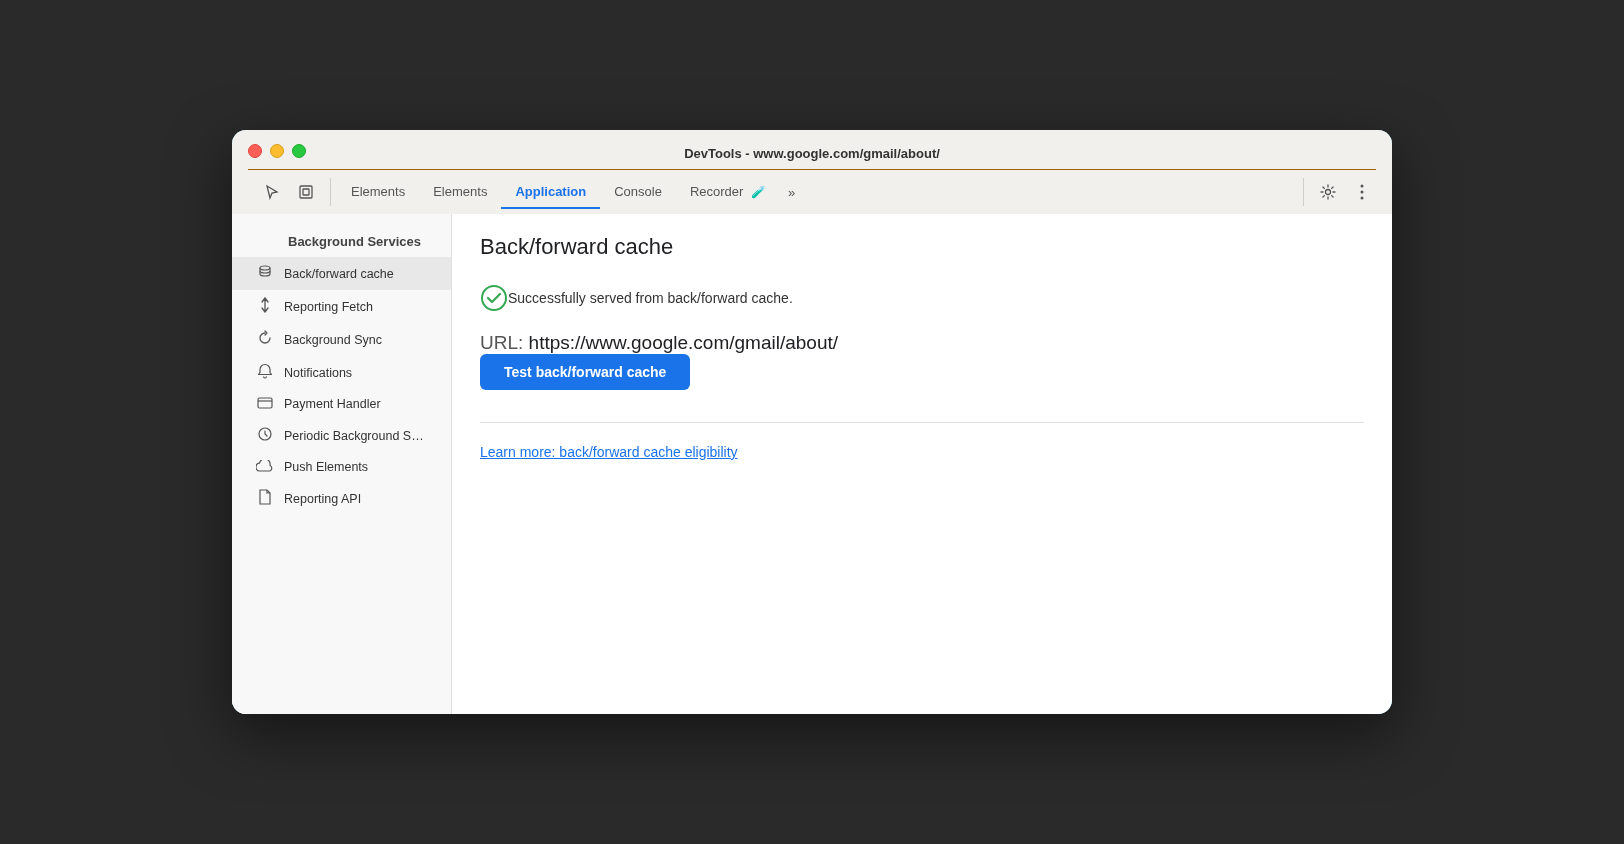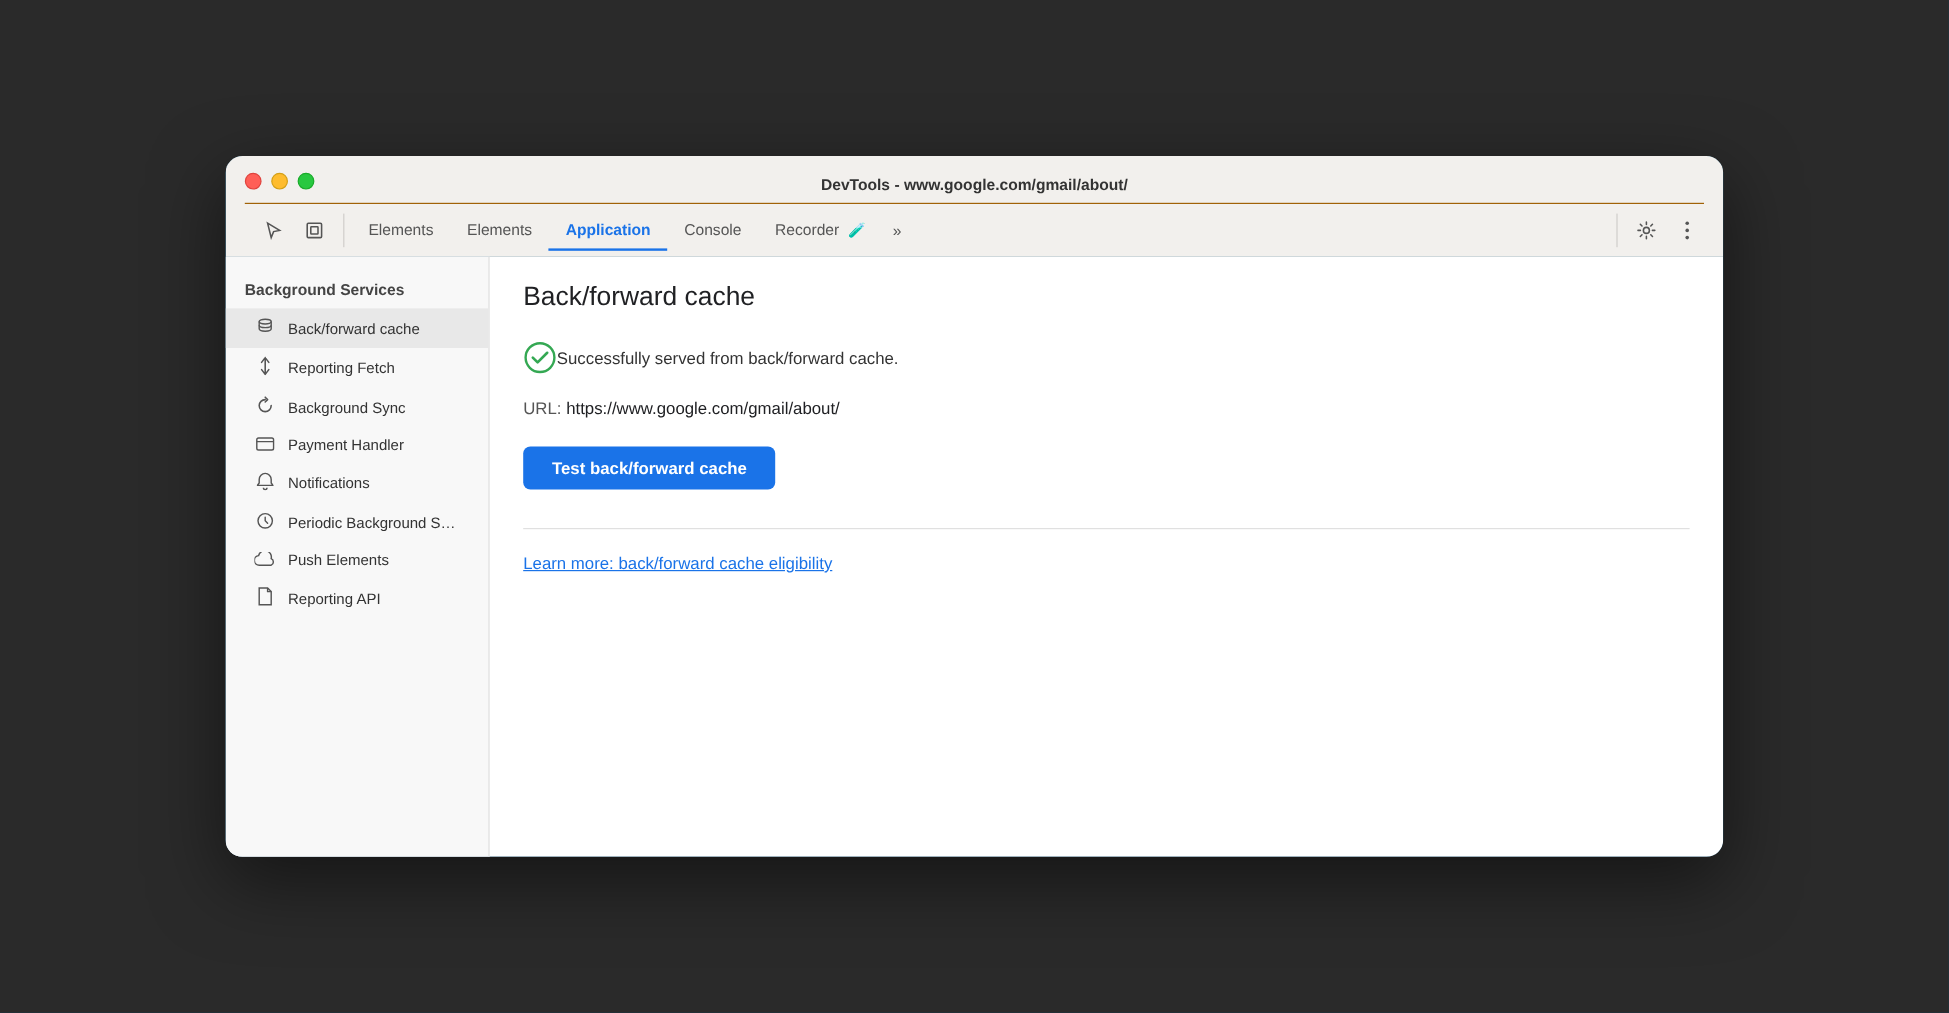--- a/index.html
+++ b/index.html
@@ -5,22 +5,22 @@
     * { box-sizing: border-box; margin: 0; padding: 0; }
     body {
       background: #2a2a2a;
       display: flex;
       align-items: center;
       justify-content: center;
       min-height: 100vh;
       font-family: -apple-system, BlinkMacSystemFont, 'Segoe UI', sans-serif;
     }
     .window {
-      width: 1248px;
-      background: #0c4a6e;
+      width: 1160px;
+      background: #7dd3fc;
       border-radius: 14px;
       overflow: hidden;
       box-shadow: 0 20px 60px rgba(0,0,0,0.5);
     }
     .titlebar {
       background: #f2f0ed;
       padding: 14px 16px 0;
       display: flex;
       flex-direction: column;
     }
@@ -121,20 +121,21 @@
       padding: 16px 0;
       min-height: 500px;
     }
     .sidebar-section-title {
       font-size: 11px;
       font-weight: 600;
       color: #444;
       padding: 4px 16px 8px;
       text-transform: none;
       font-size: 13px;
+      margin-left: 40px;
     }
     .sidebar-item {
       display: flex;
       align-items: center;
       gap: 10px;
       padding: 7px 16px 7px 24px;
       font-size: 12.5px;
       color: #333;
       cursor: pointer;
       border-radius: 0;
@@ -167,23 +168,22 @@
     .success-icon {
       width: 28px;
       height: 28px;
       flex-shrink: 0;
     }
     .success-text {
       font-size: 14px;
       color: #333;
     }
     .url-row {
-      font-size: 14px;
+      font-size: 19px;
       color: #333;
-      margin-bottom: 24px;
     }
     .url-label {
       color: #555;
     }
     .url-value {
       color: #202124;
     }
     .test-button {
       display: inline-block;
       background: #1a73e8;
@@ -299,36 +299,36 @@
           <svg width="16" height="16" viewBox="0 0 16 16" fill="none">
             <path d="M13 8A5 5 0 1 1 8 3" stroke="#555" stroke-width="1.3" stroke-linecap="round"></path>
             <path d="M8 1l2 2-2 2" stroke="#555" stroke-width="1.3" stroke-linecap="round" stroke-linejoin="round"></path>
           </svg>
         </span>
         <span>Background Sync</span>
       </div>
 
       <div class="sidebar-item">
         <span class="sidebar-item-icon">
+          <svg width="14" height="16" viewBox="0 0 14 16" fill="none">
+            <path d="M7 1.5a5 5 0 0 1 5 5v3l1.5 2H0.5L2 9.5v-3a5 5 0 0 1 5-5z" stroke="#555" stroke-width="1.2" fill="none"></path>
+            <path d="M5.5 13.5a1.5 1.5 0 0 0 3 0" stroke="#555" stroke-width="1.2"></path>
+          </svg>
+        </span>
+        <span>Notifications</span>
+      </div>
+
+      <div class="sidebar-item">
+        <span class="sidebar-item-icon">
           <svg width="16" height="12" viewBox="0 0 16 12" fill="none">
             <rect x="1" y="1" width="14" height="10" rx="1.5" stroke="#555" stroke-width="1.2"></rect>
             <line x1="1" y1="4" x2="15" y2="4" stroke="#555" stroke-width="1.2"></line>
           </svg>
         </span>
         <span>Payment Handler</span>
-      </div>
-
-      <div class="sidebar-item">
-        <span class="sidebar-item-icon">
-          <svg width="14" height="16" viewBox="0 0 14 16" fill="none">
-            <path d="M7 1.5a5 5 0 0 1 5 5v3l1.5 2H0.5L2 9.5v-3a5 5 0 0 1 5-5z" stroke="#555" stroke-width="1.2" fill="none"></path>
-            <path d="M5.5 13.5a1.5 1.5 0 0 0 3 0" stroke="#555" stroke-width="1.2"></path>
-          </svg>
-        </span>
-        <span>Notifications</span>
       </div>
 
       <div class="sidebar-item">
         <span class="sidebar-item-icon">
           <svg width="16" height="16" viewBox="0 0 16 16" fill="none">
             <circle cx="8" cy="8" r="6" stroke="#555" stroke-width="1.2"></circle>
             <path d="M8 5v3l2 2" stroke="#555" stroke-width="1.2" stroke-linecap="round"></path>
           </svg>
         </span>
         <span>Periodic Background S…</span>

